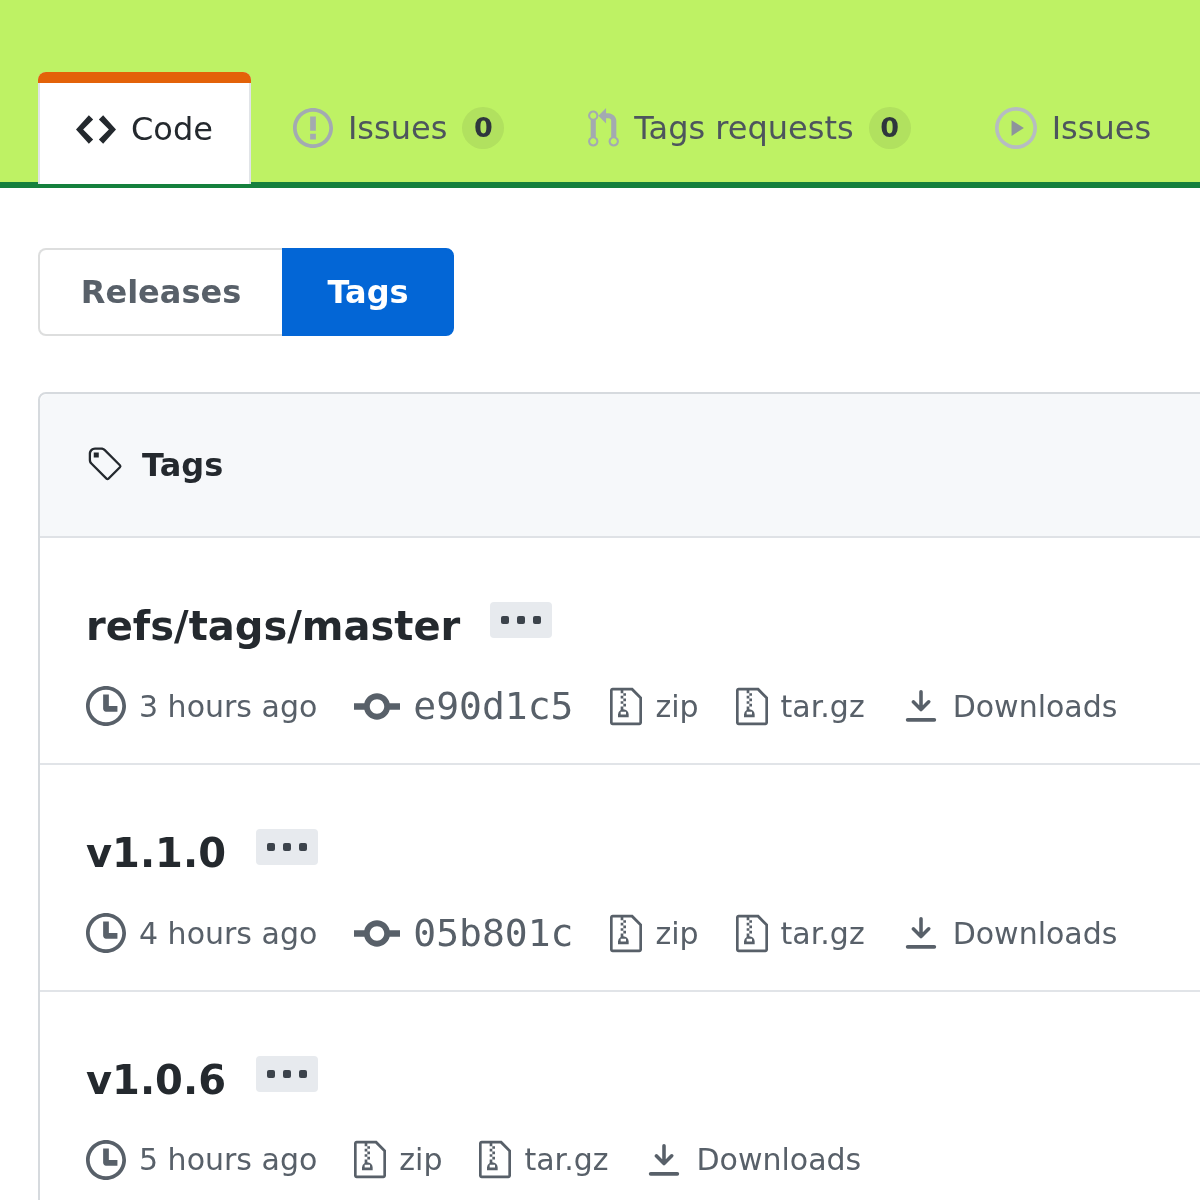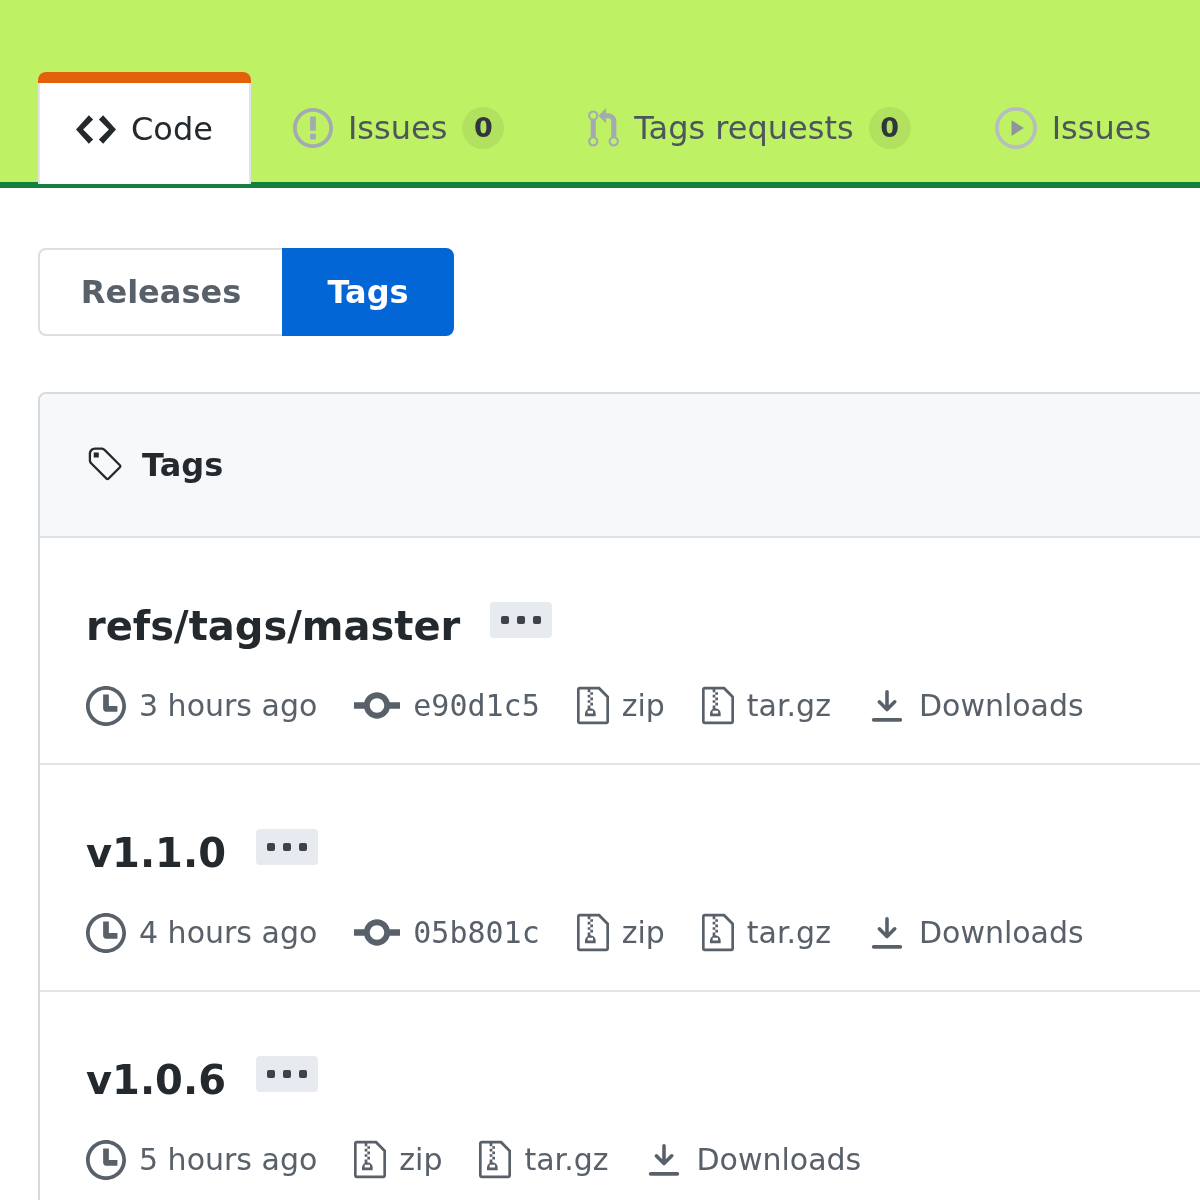--- a/index.html
+++ b/index.html
@@ -89,21 +89,21 @@
     padding:0;
   }
   .kebab .dot { width:8px; height:8px; background:#3c434b; border-radius:2px; }
 
   .tag-meta {
     margin-top:36px;
     display:flex; align-items:center;
     font-size:30px; color:#586069;
   }
   .meta-item { display:flex; align-items:center; gap:13px; margin-right:37px; }
-  .mono { font-family:"DejaVu Sans Mono","Liberation Mono",monospace; font-size:30px; }
+  .mono { font-family:"DejaVu Sans Mono","Liberation Mono",monospace; font-size:38px; }
   svg { flex:none; }
 </style>
 </head>
 <body>
 
 <div class="tabnav">
 
   <div class="tab active">
     <svg width="40" height="29" viewBox="0 3 14 10" fill="#24292e" aria-hidden="true">
       <path d="M9.5 3L8 4.5 11.5 8 8 11.5 9.5 13 14 8 9.5 3zm-5 0L0 8l4.5 5L6 11.5 2.5 8 6 4.5 4.5 3z"></path>

